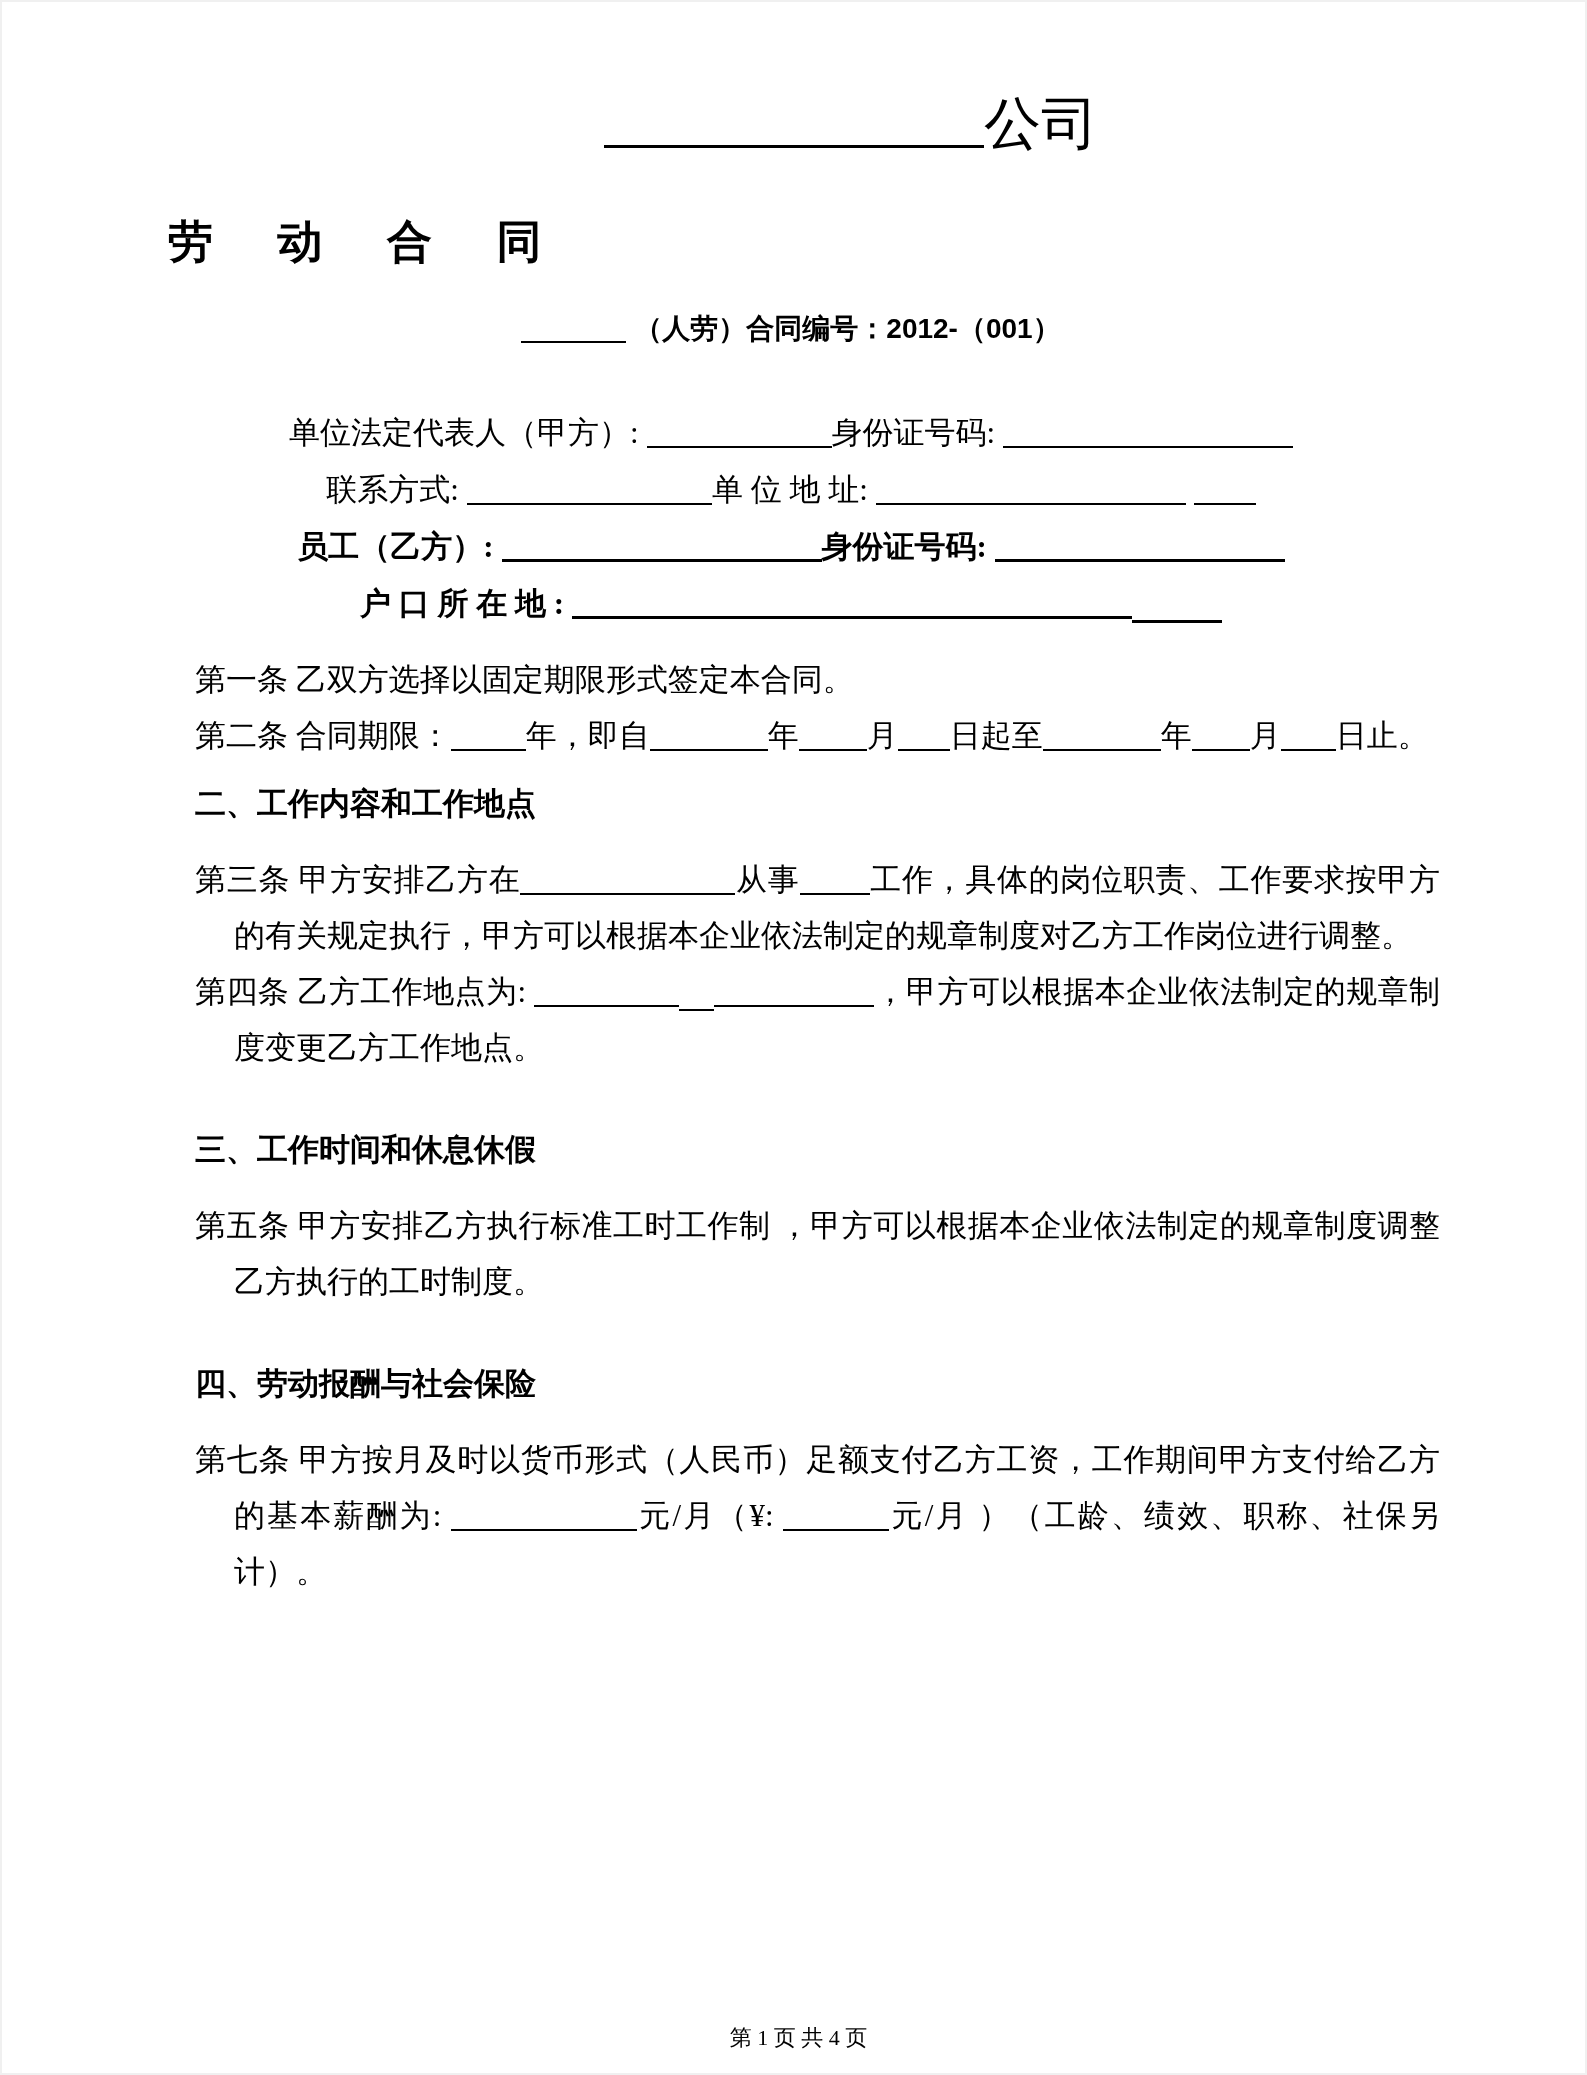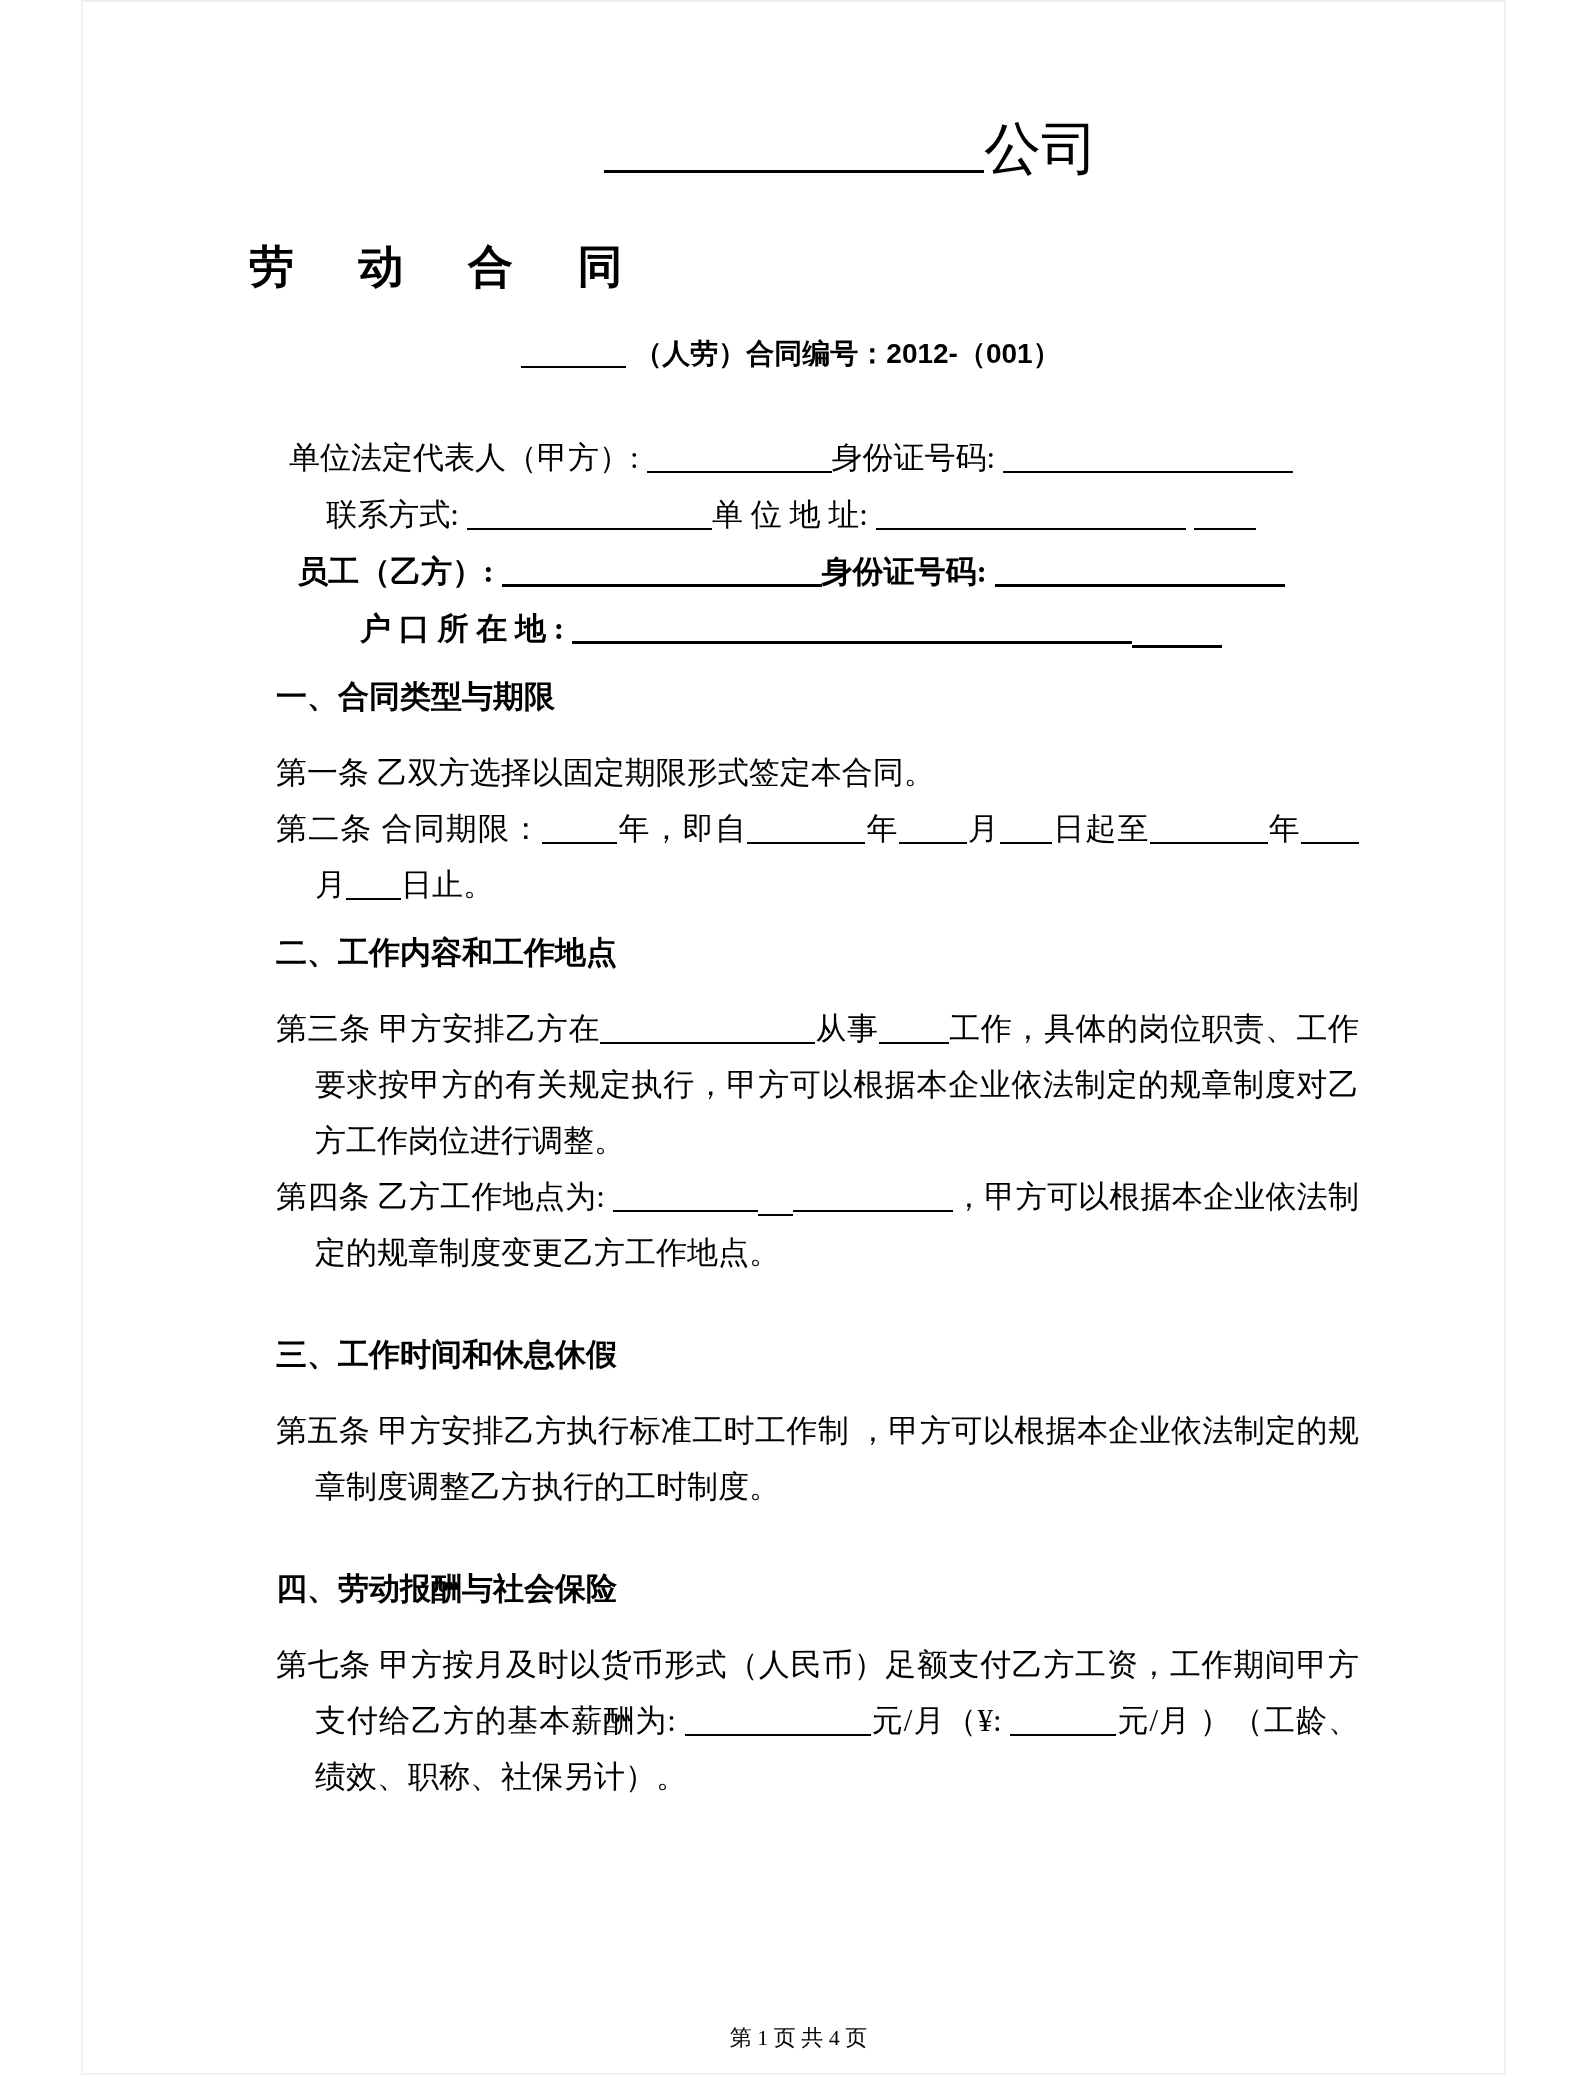--- a/index.html
+++ b/index.html
@@ -1,23 +1,23 @@
 <!DOCTYPE html>
 <html><head>
 <meta charset="utf-8">
 <style>
   html,body{margin:0;padding:0;background:#fff;}
   .page{
     position:relative;
-    width:1425px;height:2075px;
+    width:1587px;height:2075px;
     margin:0 auto;
     background:#ffffff;
     box-sizing:border-box;
     border:2px solid #f0f0f0;
-    padding:81px 145px 0 140px;
+    padding:56px 145px 0 140px;
     overflow:hidden;
     color:#000;
     font-family:"Liberation Serif","DejaVu Serif",serif;
     font-size:31px;
     line-height:56px;
     word-break:break-all;
   }
   
   .ul{display:inline-block;height:1em;border-bottom:2px solid #000;margin-bottom:-5px;}
   .ul.b3{border-bottom-width:3px;}
@@ -88,21 +88,20 @@
   <div class="contract-no"><span class="ul w105"></span><span class="sp"></span><span>（人劳）合同编号：</span><span>2012-（001）</span></div>
 
   <div class="fields">
     <div class="frow"><span>单位法定代表人（甲方）:</span><span class="sp"></span><span class="ul w185"></span><span>身份证号码:</span><span class="sp"></span><span class="ul w290"></span></div>
     <div class="frow"><span>联系方式:</span><span class="sp"></span><span class="ul w245"></span><span>单 位 地 址:</span><span class="sp"></span><span class="ul w310"></span><span class="sp"></span><span class="ul w62"></span></div>
     <div class="frow bold"><span>员工（乙方）:</span><span class="sp"></span><span class="ul b3 w320"></span><span>身份证号码:</span><span class="sp"></span><span class="ul b3 w290"></span></div>
     <div class="frow bold"><span>户 口 所 在 地 :</span><span class="sp"></span><span class="ul b3 w560"></span><span class="ul b3 low w90"></span></div>
   </div>
 
 
-  <div class="sec-heading">一、合同类型与期限</div>
 
   <p class="clause gap-top">第一条 乙双方选择以固定期限形式签定本合同。</p>
 
   <p class="clause"><span>第二条 合同期限：</span><span class="ul w75"></span><span>年，即自</span><span class="ul w118"></span><span>年</span><span class="ul w68"></span><span>月</span><span class="ul w52"></span><span>日起至</span><span class="ul w118"></span><span>年</span><span class="ul w58"></span><span>月</span><span class="ul w55"></span><span>日止。</span></p>
 
   <div class="sec-heading">二、工作内容和工作地点</div>
 
   <p class="clause gap-top"><span>第三条 甲方安排乙方在</span><span class="ul w215"></span><span>从事</span><span class="ul w70"></span><span>工作，具体的岗位职责、工作要求按甲方的有关规定执行，甲方可以根据本企业依法制定的规章制度对乙方工作岗位进行调整。</span></p>
 
   <p class="clause"><span>第四条 乙方工作地点为: </span><span class="ul w145"></span><span class="ul low w35"></span><span class="ul w160"></span><span>，甲方可以根据本企业依法制定的规章制度变更乙方工作地点。</span></p>

